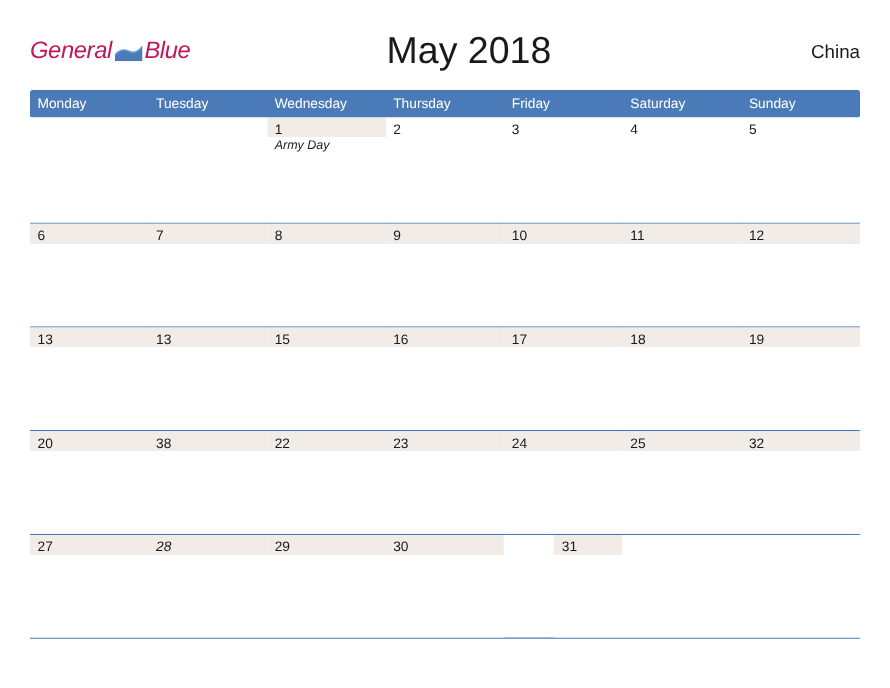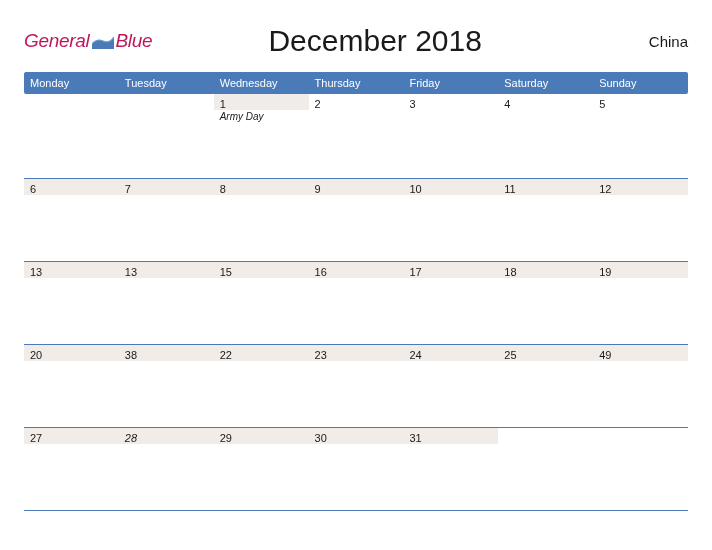--- a/index.html
+++ b/index.html
@@ -96,21 +96,21 @@
     <div class="logo">
       <span class="logo-text">General</span>
       <span class="logo-icon">
         <svg viewBox="0 0 22 18" width="22" height="18">
           <path d="M0,13 Q5,7 11,10 Q17,13 22,6 L22,18 L0,18 Z" fill="#4a7bb8"></path>
           <path d="M0,13 Q5,7 11,10 Q17,13 22,6" fill="none" stroke="#6a9bd0" stroke-width="1.2"></path>
         </svg>
       </span>
       <span class="logo-text">Blue</span>
     </div>
-    <div class="title">December 2018</div>
+    <div class="title">May 2018</div>
     <div class="region">China</div>
   </div>
 
   <div class="cal">
     <div class="dow-row">
       <div class="dow">Monday</div>
       <div class="dow">Tuesday</div>
       <div class="dow">Wednesday</div>
       <div class="dow">Thursday</div>
       <div class="dow">Friday</div>
@@ -201,37 +201,37 @@
           <div class="day" style="min-height: 82px; background: linear-gradient(rgb(241, 236, 232) 0px, rgb(241, 236, 232) 16px, rgb(255, 255, 255) 16px, rgb(255, 255, 255) 100%);">
             <div class="daynum">23</div>
           </div>
           <div class="day" style="min-height: 82px; background: linear-gradient(rgb(241, 236, 232) 0px, rgb(241, 236, 232) 16px, rgb(255, 255, 255) 16px, rgb(255, 255, 255) 100%);">
             <div class="daynum">24</div>
           </div>
           <div class="day" style="min-height: 82px; background: linear-gradient(rgb(241, 236, 232) 0px, rgb(241, 236, 232) 16px, rgb(255, 255, 255) 16px, rgb(255, 255, 255) 100%);">
             <div class="daynum">25</div>
           </div>
           <div class="day" style="min-height: 82px; background: linear-gradient(rgb(241, 236, 232) 0px, rgb(241, 236, 232) 16px, rgb(255, 255, 255) 16px, rgb(255, 255, 255) 100%);">
-            <div class="daynum">49</div>
+            <div class="daynum">32</div>
           </div>
         </div>
         <div class="week">
           <div class="day" style="min-height: 82px; background: linear-gradient(rgb(241, 236, 232) 0px, rgb(241, 236, 232) 16px, rgb(255, 255, 255) 16px, rgb(255, 255, 255) 100%);">
             <div class="daynum">27</div>
           </div>
           <div class="day" style="min-height: 82px; background: linear-gradient(rgb(241, 236, 232) 0px, rgb(241, 236, 232) 16px, rgb(255, 255, 255) 16px, rgb(255, 255, 255) 100%); font-style: italic;">
             <div class="daynum">28</div>
           </div>
           <div class="day" style="min-height: 82px; background: linear-gradient(rgb(241, 236, 232) 0px, rgb(241, 236, 232) 16px, rgb(255, 255, 255) 16px, rgb(255, 255, 255) 100%);">
             <div class="daynum">29</div>
           </div>
           <div class="day" style="min-height: 82px; background: linear-gradient(rgb(241, 236, 232) 0px, rgb(241, 236, 232) 16px, rgb(255, 255, 255) 16px, rgb(255, 255, 255) 100%);">
             <div class="daynum">30</div>
           </div>
-          <div class="day" style="min-height: 82px; background: linear-gradient(rgb(241, 236, 232) 0px, rgb(241, 236, 232) 16px, rgb(255, 255, 255) 16px, rgb(255, 255, 255) 100%);">
+          <div class="day" style="min-height: 82px; background: linear-gradient(rgb(241, 236, 232) 0px, rgb(241, 236, 232) 16px, rgb(255, 255, 255) 16px, rgb(255, 255, 255) 100%); margin-left: 40px;">
             <div class="daynum">31</div>
           </div>
           <div class="day" style="min-height: 82px;">
             <div class="daynum"></div>
           </div>
           <div class="day" style="min-height: 82px;">
             <div class="daynum"></div>
           </div>
         </div>
       </div>

